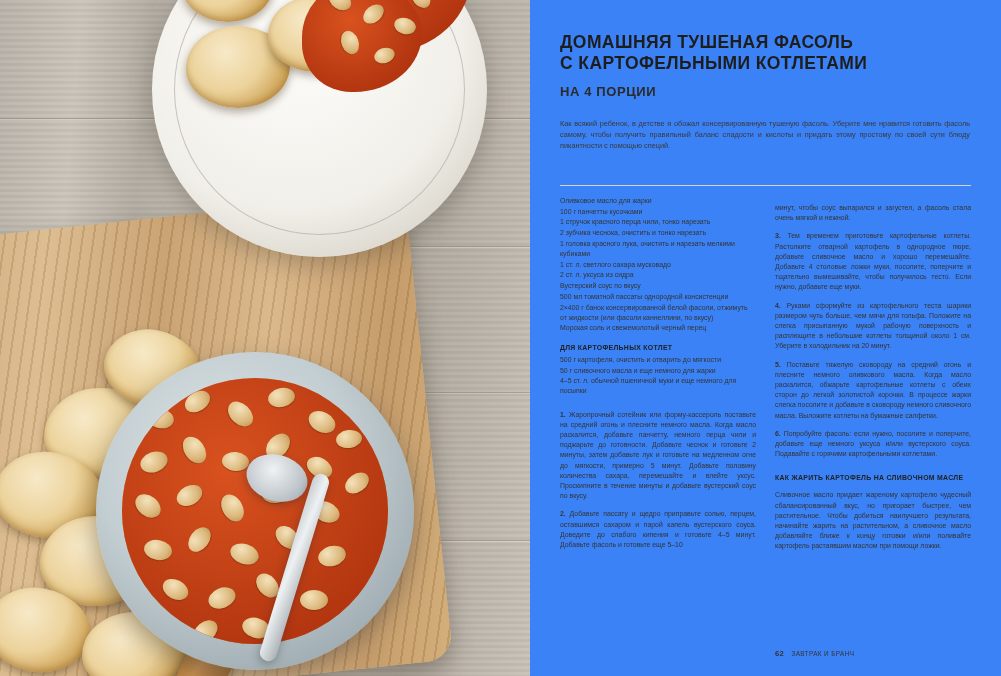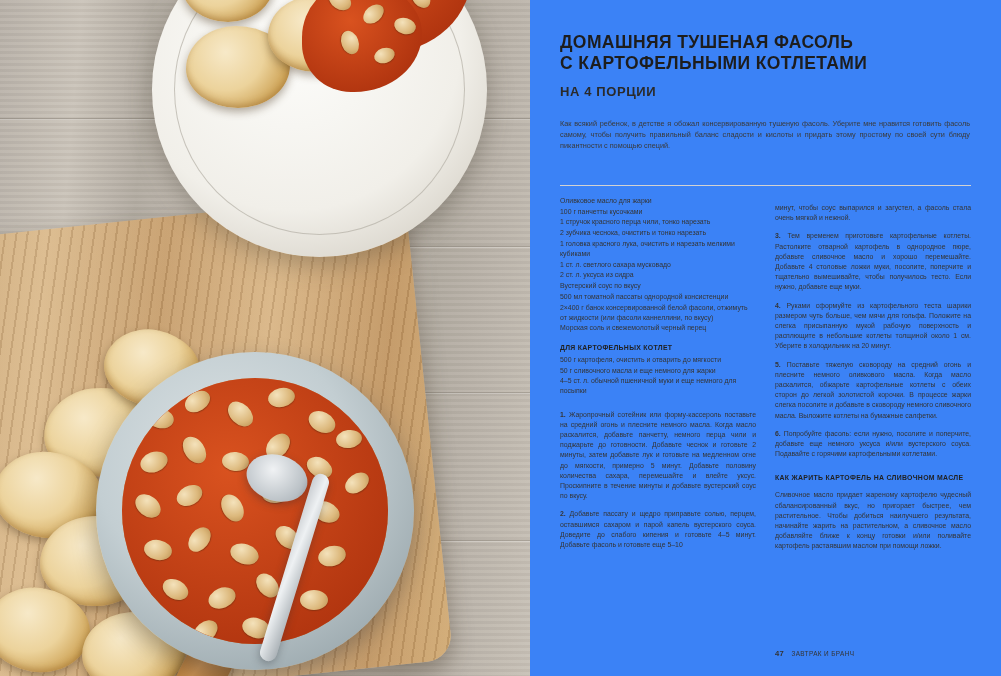--- a/index.html
+++ b/index.html
@@ -416,17 +416,17 @@
       <p class="step">
         <b>6.</b>
         <span>Попробуйте фасоль: если нужно, посолите и поперчите, добавьте еще немного уксуса и/или вустерского соуса. Подавайте с горячими картофельными котлетами.</span>
       </p>
 
       <div class="tip-head">КАК ЖАРИТЬ КАРТОФЕЛЬ НА СЛИВОЧНОМ МАСЛЕ</div>
       <p class="tip-body">Сливочное масло придает жареному картофелю чудесный сбалансированный вкус, но пригорает быстрее, чем растительное. Чтобы добиться наилучшего результата, начинайте жарить на растительном, а сливочное масло добавляйте ближе к концу готовки и/или поливайте картофель растаявшим маслом при помощи ложки.</p>
     </div>
 
     <div class="footer">
-      <span class="pgnum">47</span>
+      <span class="pgnum">62</span>
       <span class="pgtxt">ЗАВТРАК И БРАНЧ</span>
     </div>
   </div>
 </div>
 
 </body></html>

